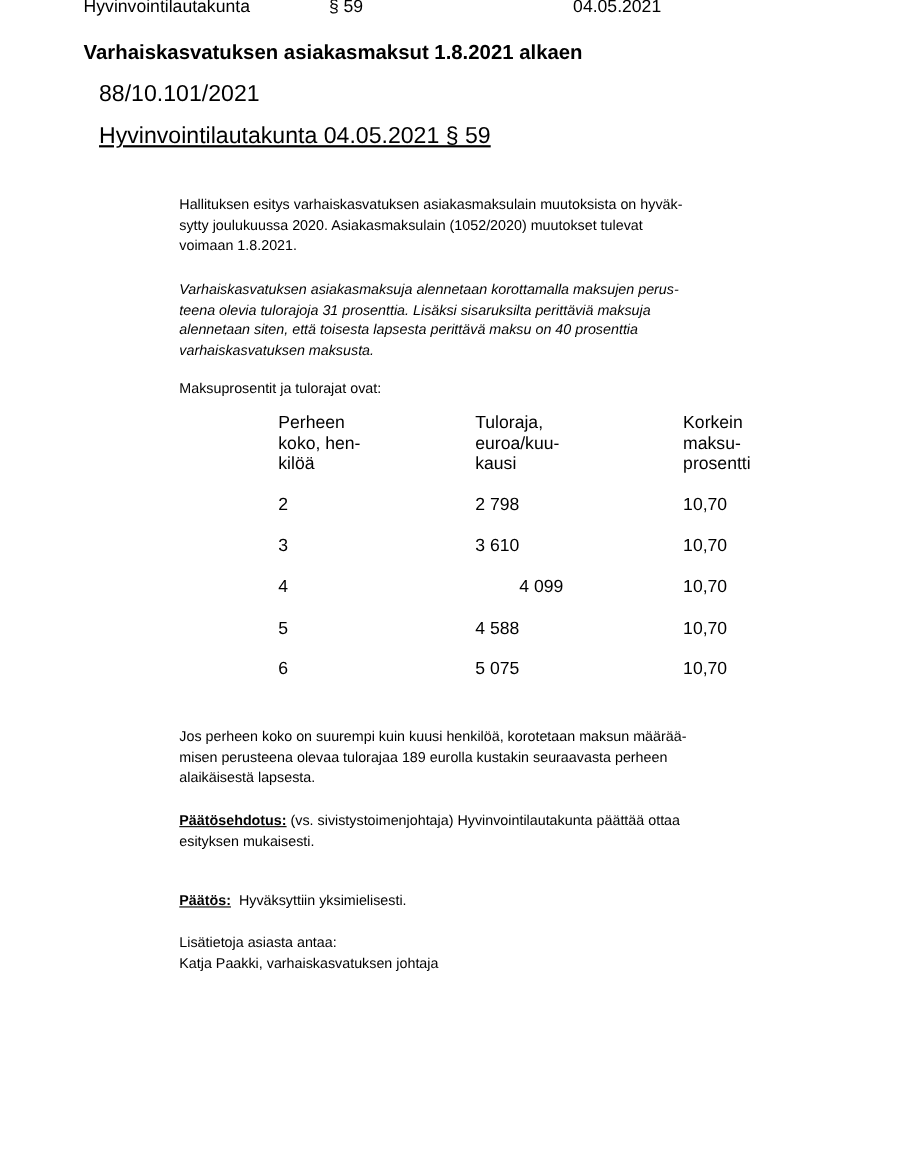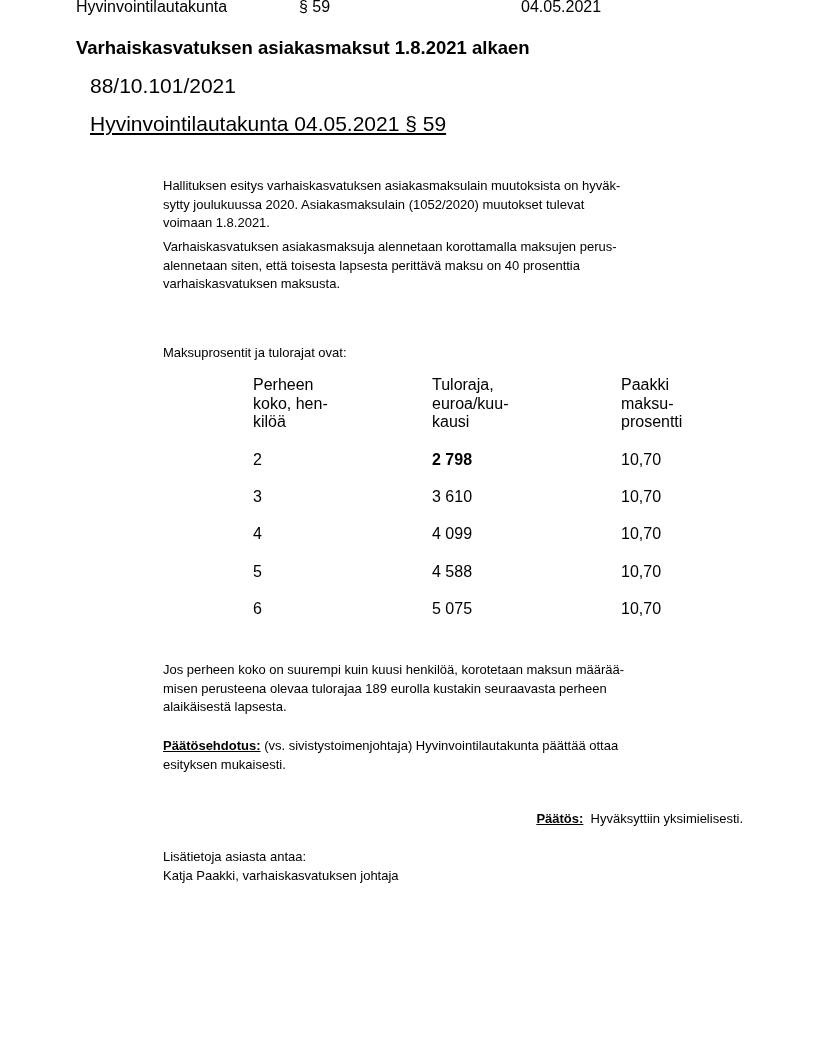--- a/index.html
+++ b/index.html
@@ -32,60 +32,61 @@
 
 <div class="abs meta" style="top:76px;">88/10.101/2021</div>
 <div class="abs meta" style="top:114px;text-decoration:underline;">Hyvinvointilautakunta 04.05.2021 § 59</div>
 
 <div class="body-block" style="top:177px;">
   <p>Hallituksen esitys varhaiskasvatuksen asiakasmaksulain muutoksista on hyväk-</p>
   <p>sytty joulukuussa 2020. Asiakasmaksulain (1052/2020) muutokset tulevat</p>
   <p>voimaan 1.8.2021.</p>
 </div>
 
-<div class="body-block" style="top:238px;">
+<div class="body-block" style="top:254px;font-style:italic;">
   <p>Varhaiskasvatuksen asiakasmaksuja alennetaan korottamalla maksujen perus-</p>
+  <p>teena olevia tulorajoja 31 prosenttia. Lisäksi sisaruksilta perittäviä maksuja</p>
   <p>alennetaan siten, että toisesta lapsesta perittävä maksu on 40 prosenttia</p>
   <p>varhaiskasvatuksen maksusta.</p>
 </div>
 
 <div class="body-block" style="top:344px;">
   <p>Maksuprosentit ja tulorajat ovat:</p>
 </div>
 
 <div class="tbl">
   <div class="col c1" style="top:0;">
     <div>Perheen</div>
     <div>koko, hen-</div>
     <div>kilöä</div>
   </div>
   <div class="col c2" style="top:0;">
     <div>Tuloraja,</div>
     <div>euroa/kuu-</div>
     <div>kausi</div>
   </div>
   <div class="col c3" style="top:0;">
-    <div>Paakki</div>
+    <div>Korkein</div>
     <div>maksu-</div>
     <div>prosentti</div>
   </div>
 
   <div>
     <div class="col c1" style="top:75px;">2</div>
-    <div class="col c2" style="top:75px;font-weight:bold;">2 798</div>
+    <div class="col c2" style="top:75px;">2 798</div>
     <div class="col c3" style="top:75px;">10,70</div>
   </div>
   <div>
     <div class="col c1" style="top:112px;">3</div>
     <div class="col c2" style="top:112px;">3 610</div>
     <div class="col c3" style="top:112px;">10,70</div>
   </div>
   <div>
     <div class="col c1" style="top:149px;">4</div>
-    <div class="col c2" style="top:149px;">4 099</div>
+    <div class="col c2" style="top:149px;margin-left:40px;">4 099</div>
     <div class="col c3" style="top:149px;">10,70</div>
   </div>
   <div>
     <div class="col c1" style="top:187px;">5</div>
     <div class="col c2" style="top:187px;">4 588</div>
     <div class="col c3" style="top:187px;">10,70</div>
   </div>
   <div>
     <div class="col c1" style="top:224px;">6</div>
     <div class="col c2" style="top:224px;">5 075</div>
@@ -97,20 +98,20 @@
   <p>Jos perheen koko on suurempi kuin kuusi henkilöä, korotetaan maksun määrää-</p>
   <p>misen perusteena olevaa tulorajaa 189 eurolla kustakin seuraavasta perheen</p>
   <p>alaikäisestä lapsesta.</p>
 </div>
 
 <div class="body-block" style="top:737px;">
   <p><span class="u">Päätösehdotus:</span><span> (vs. sivistystoimenjohtaja) Hyvinvointilautakunta päättää ottaa</span></p>
   <p>esityksen mukaisesti.</p>
 </div>
 
-<div class="body-block" style="top:810px;text-align:right;">
+<div class="body-block" style="top:810px;">
   <p><span class="u">Päätös:</span>&nbsp;&nbsp;<span>Hyväksyttiin yksimielisesti.</span></p>
 </div>
 
 <div class="body-block" style="top:848px;">
   <p>Lisätietoja asiasta antaa:</p>
   <p>Katja Paakki, varhaiskasvatuksen johtaja</p>
 </div>
 
 </body></html>

